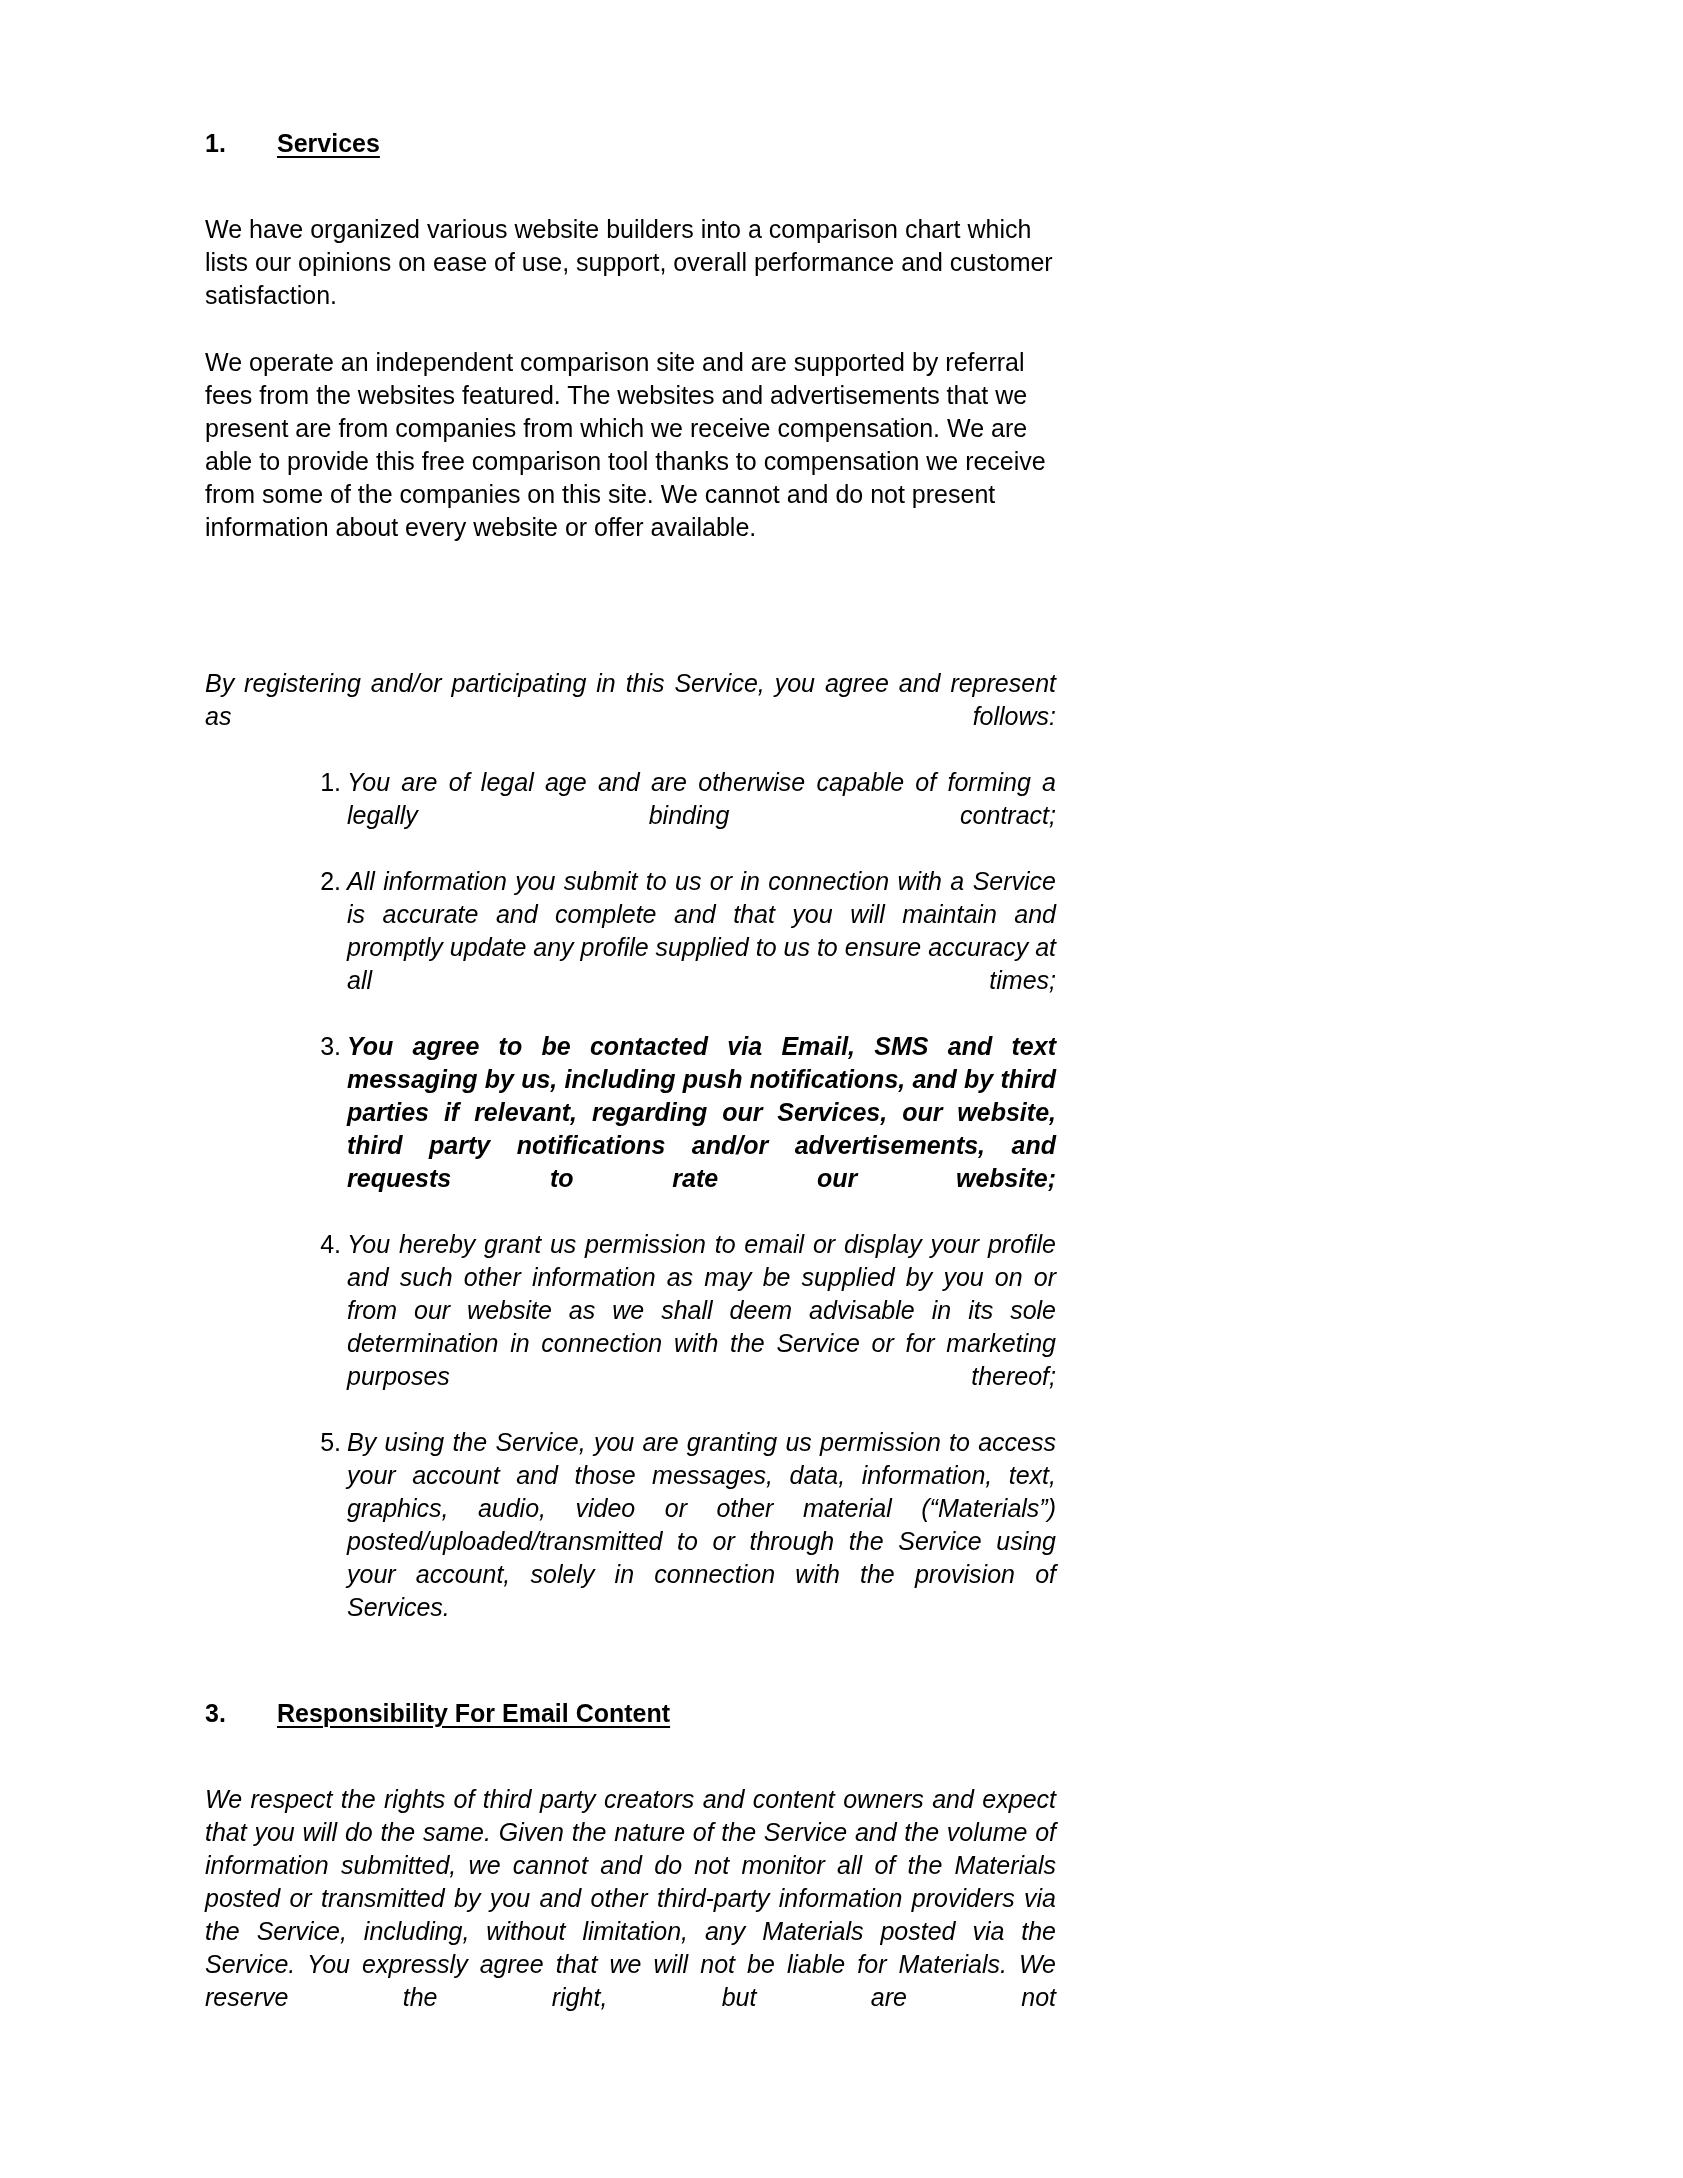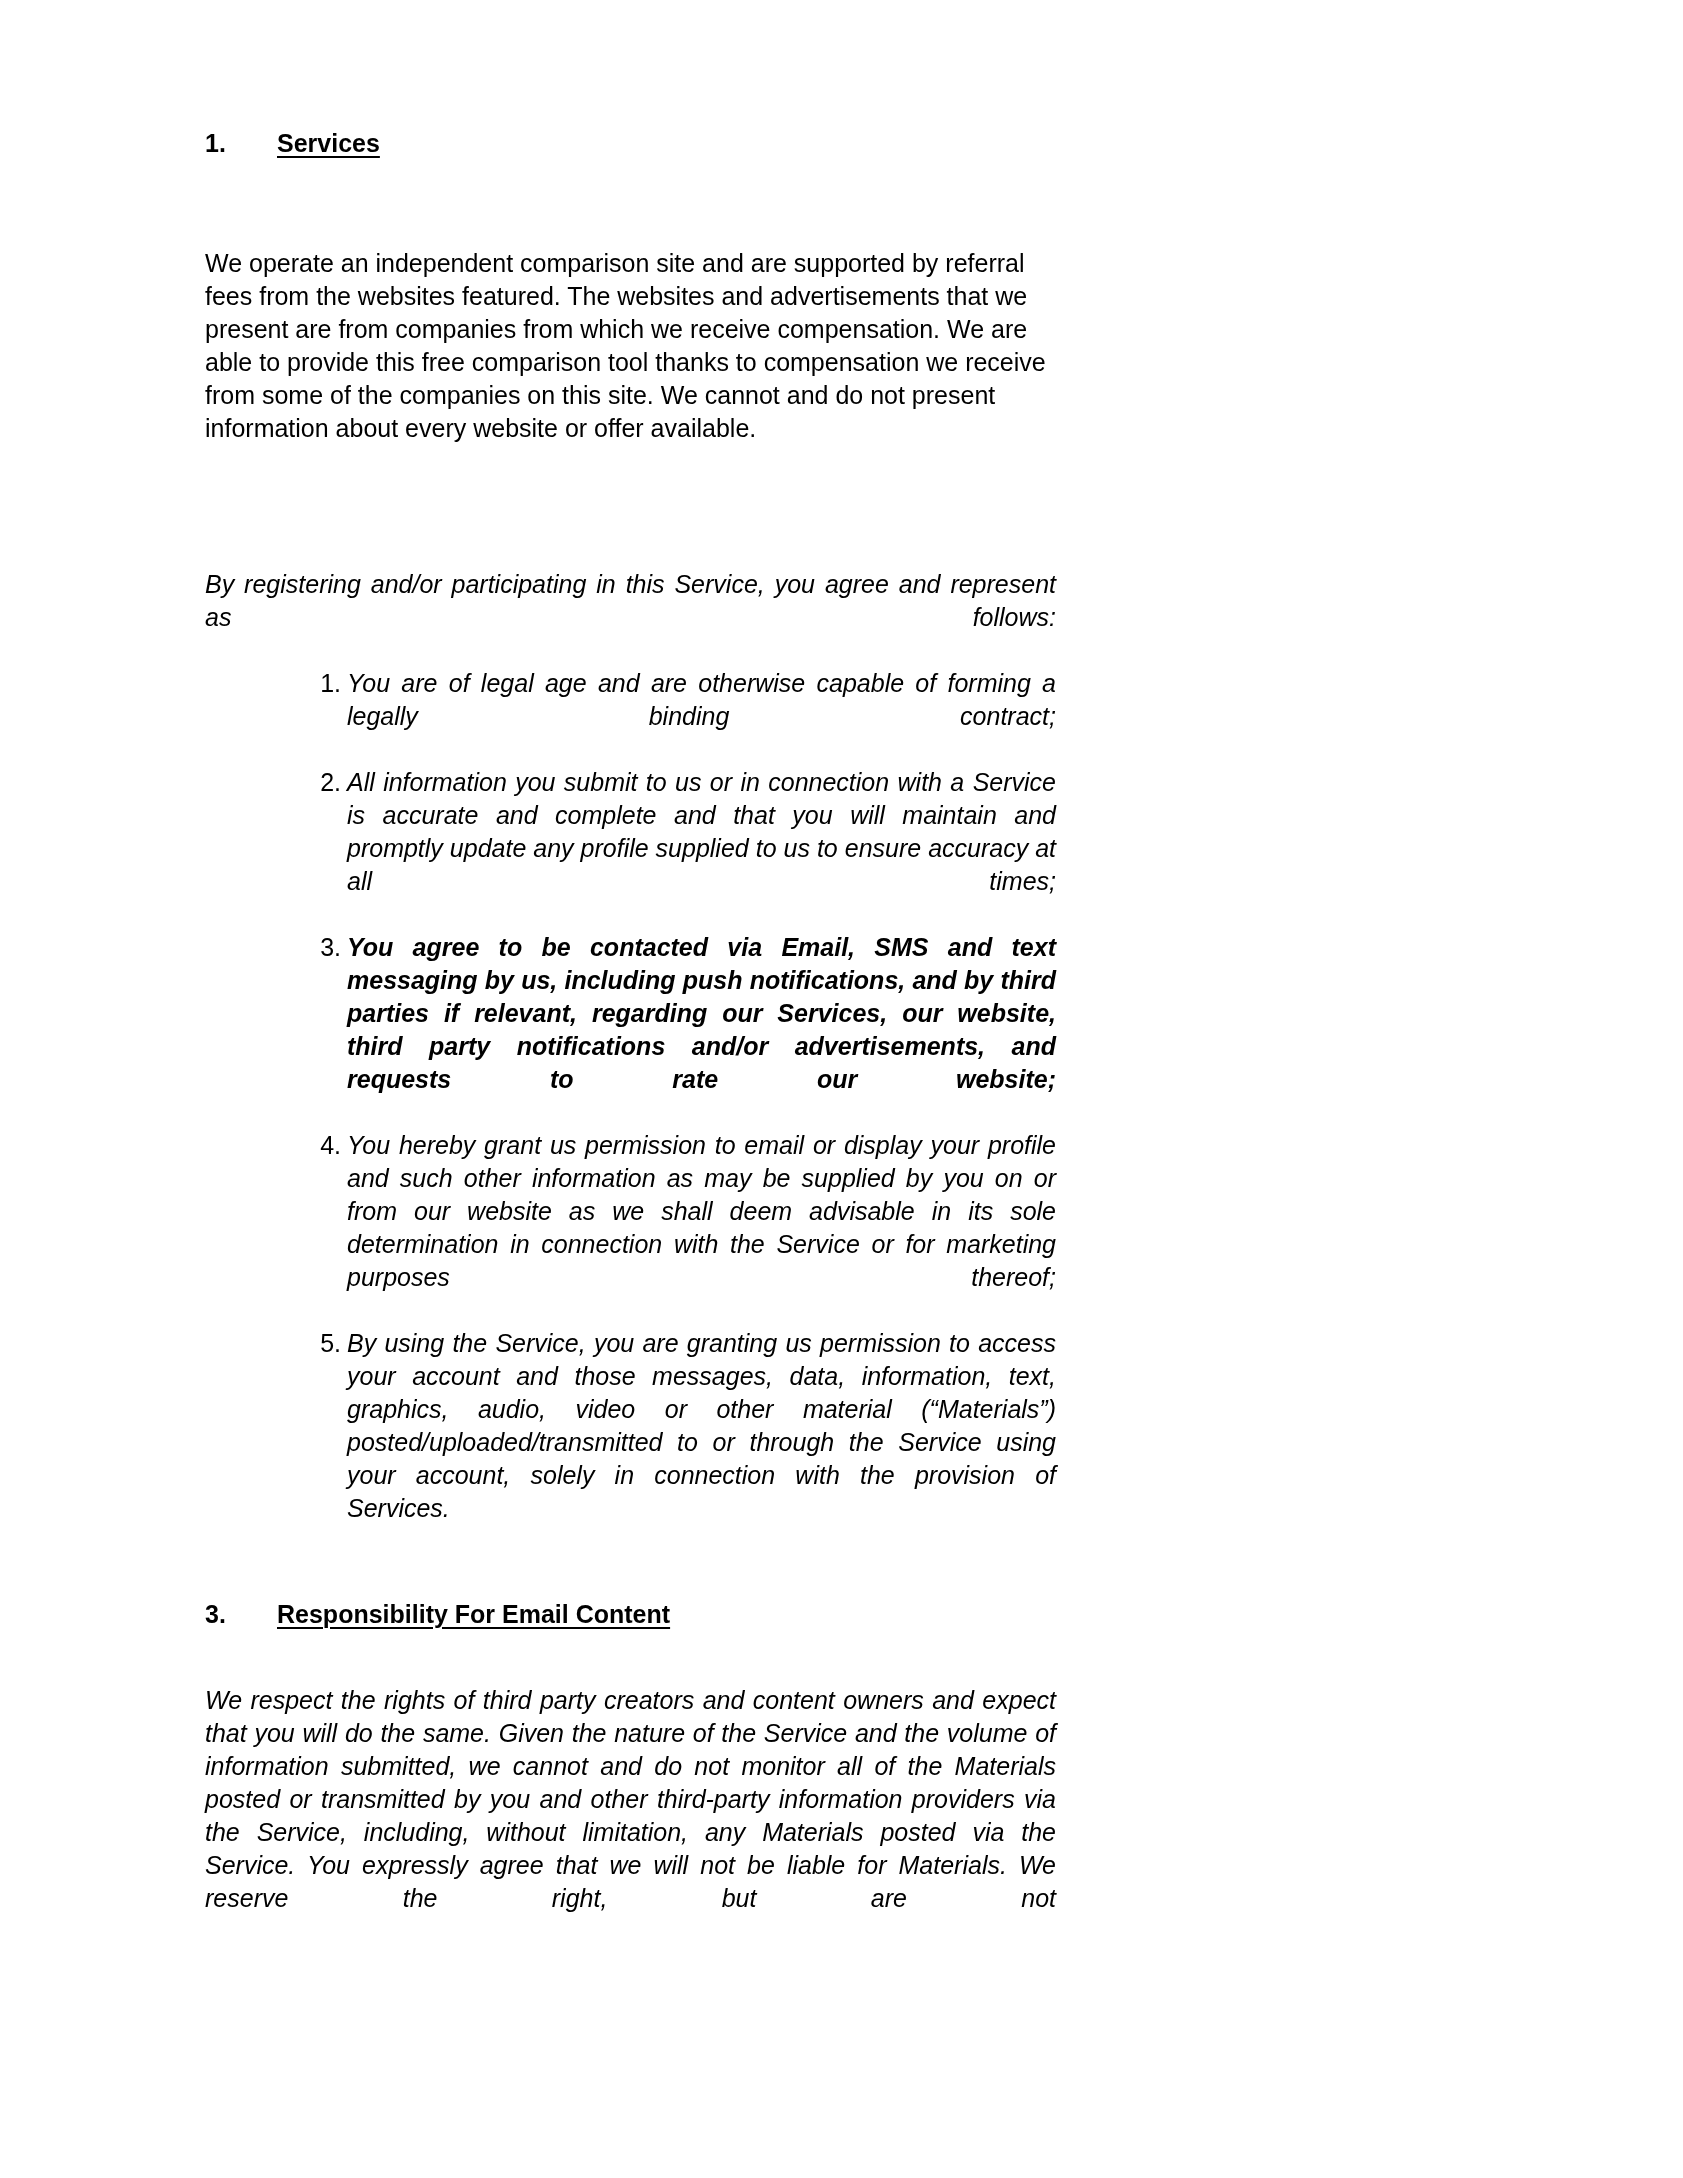--- a/index.html
+++ b/index.html
@@ -126,20 +126,21 @@
 
 <div class="page">
   <div class="content">
 
     <div class="section-heading">
       <span class="sec-num">1.</span><span class="sec-title">Services</span>
     </div>
 
     <div class="sp-55"></div>
 
+    <p class="para">We have organized various website builders into a comparison chart which lists our opinions on ease of use, support, overall performance and customer satisfaction.</p>
 
     <div class="sp-34"></div>
 
     <p class="para">We operate an independent comparison site and are supported by referral fees from the websites featured. The websites and advertisements that we present are from companies from which we receive compensation. We are able to provide this free comparison tool thanks to compensation we receive from some of the companies on this site. We cannot and do not present information about every website or offer available.</p>
 
     <div class="sp-70"></div>
 
 
     <div class="sp-55"></div>
 

